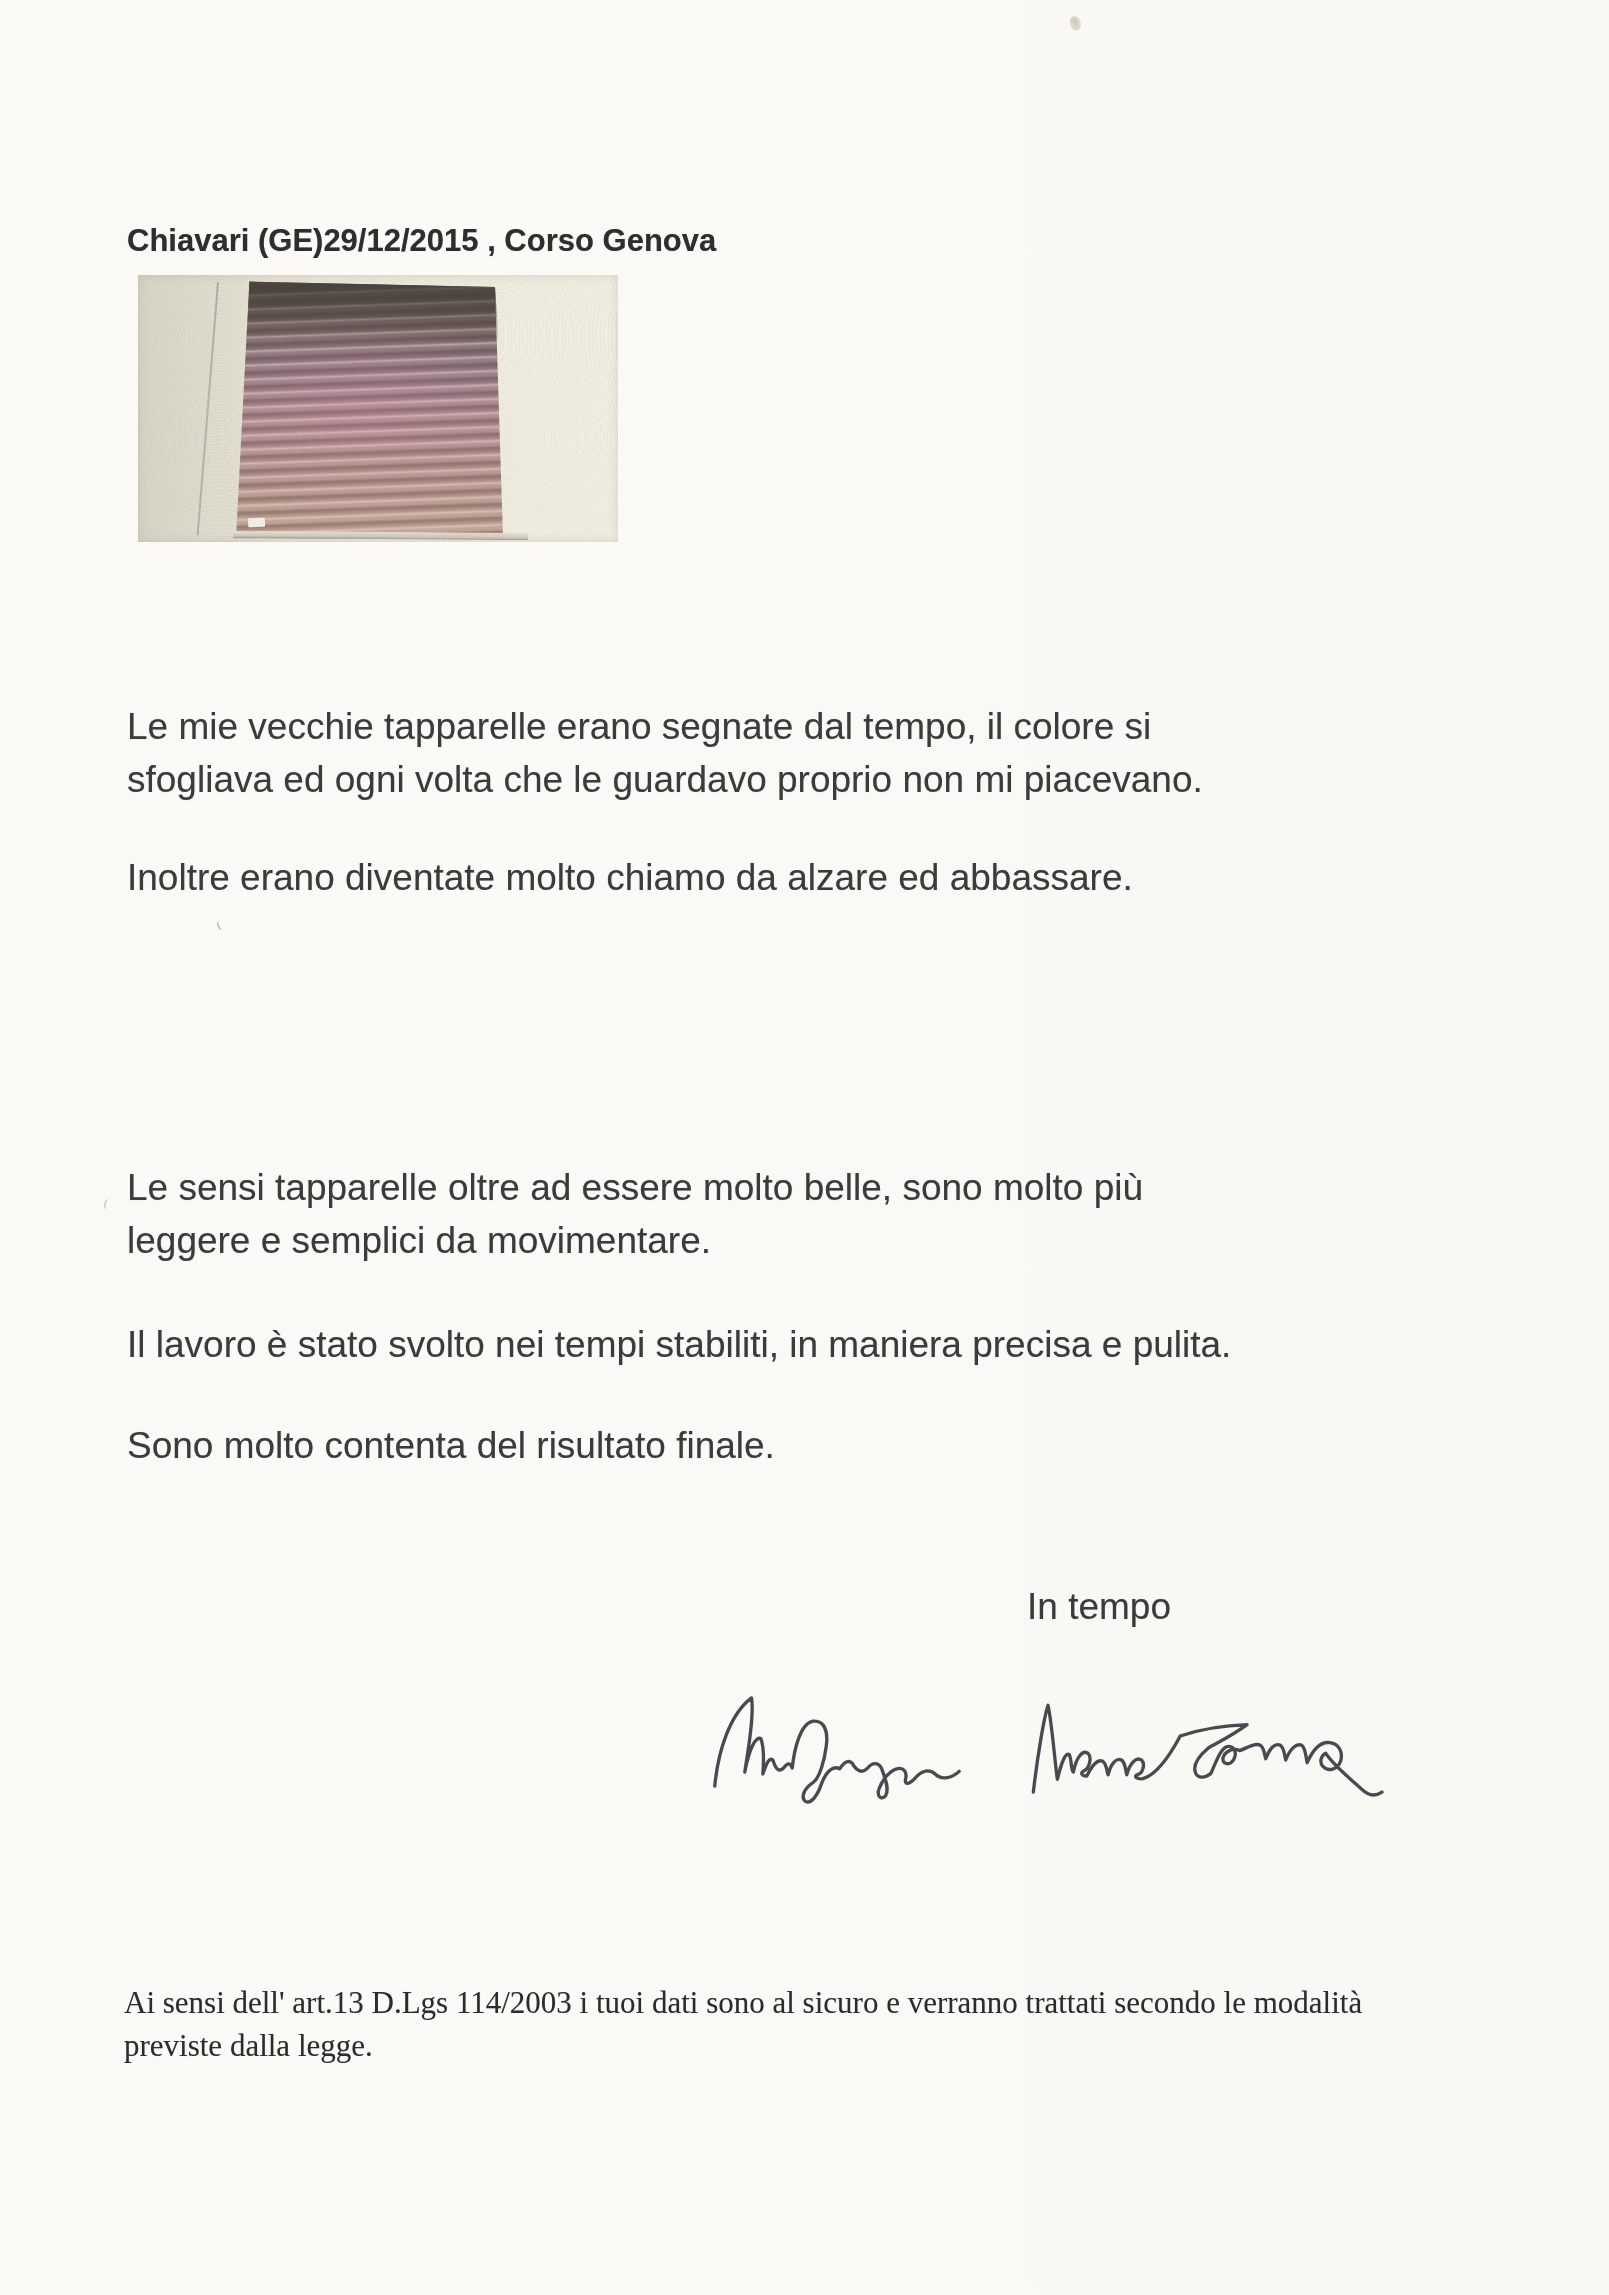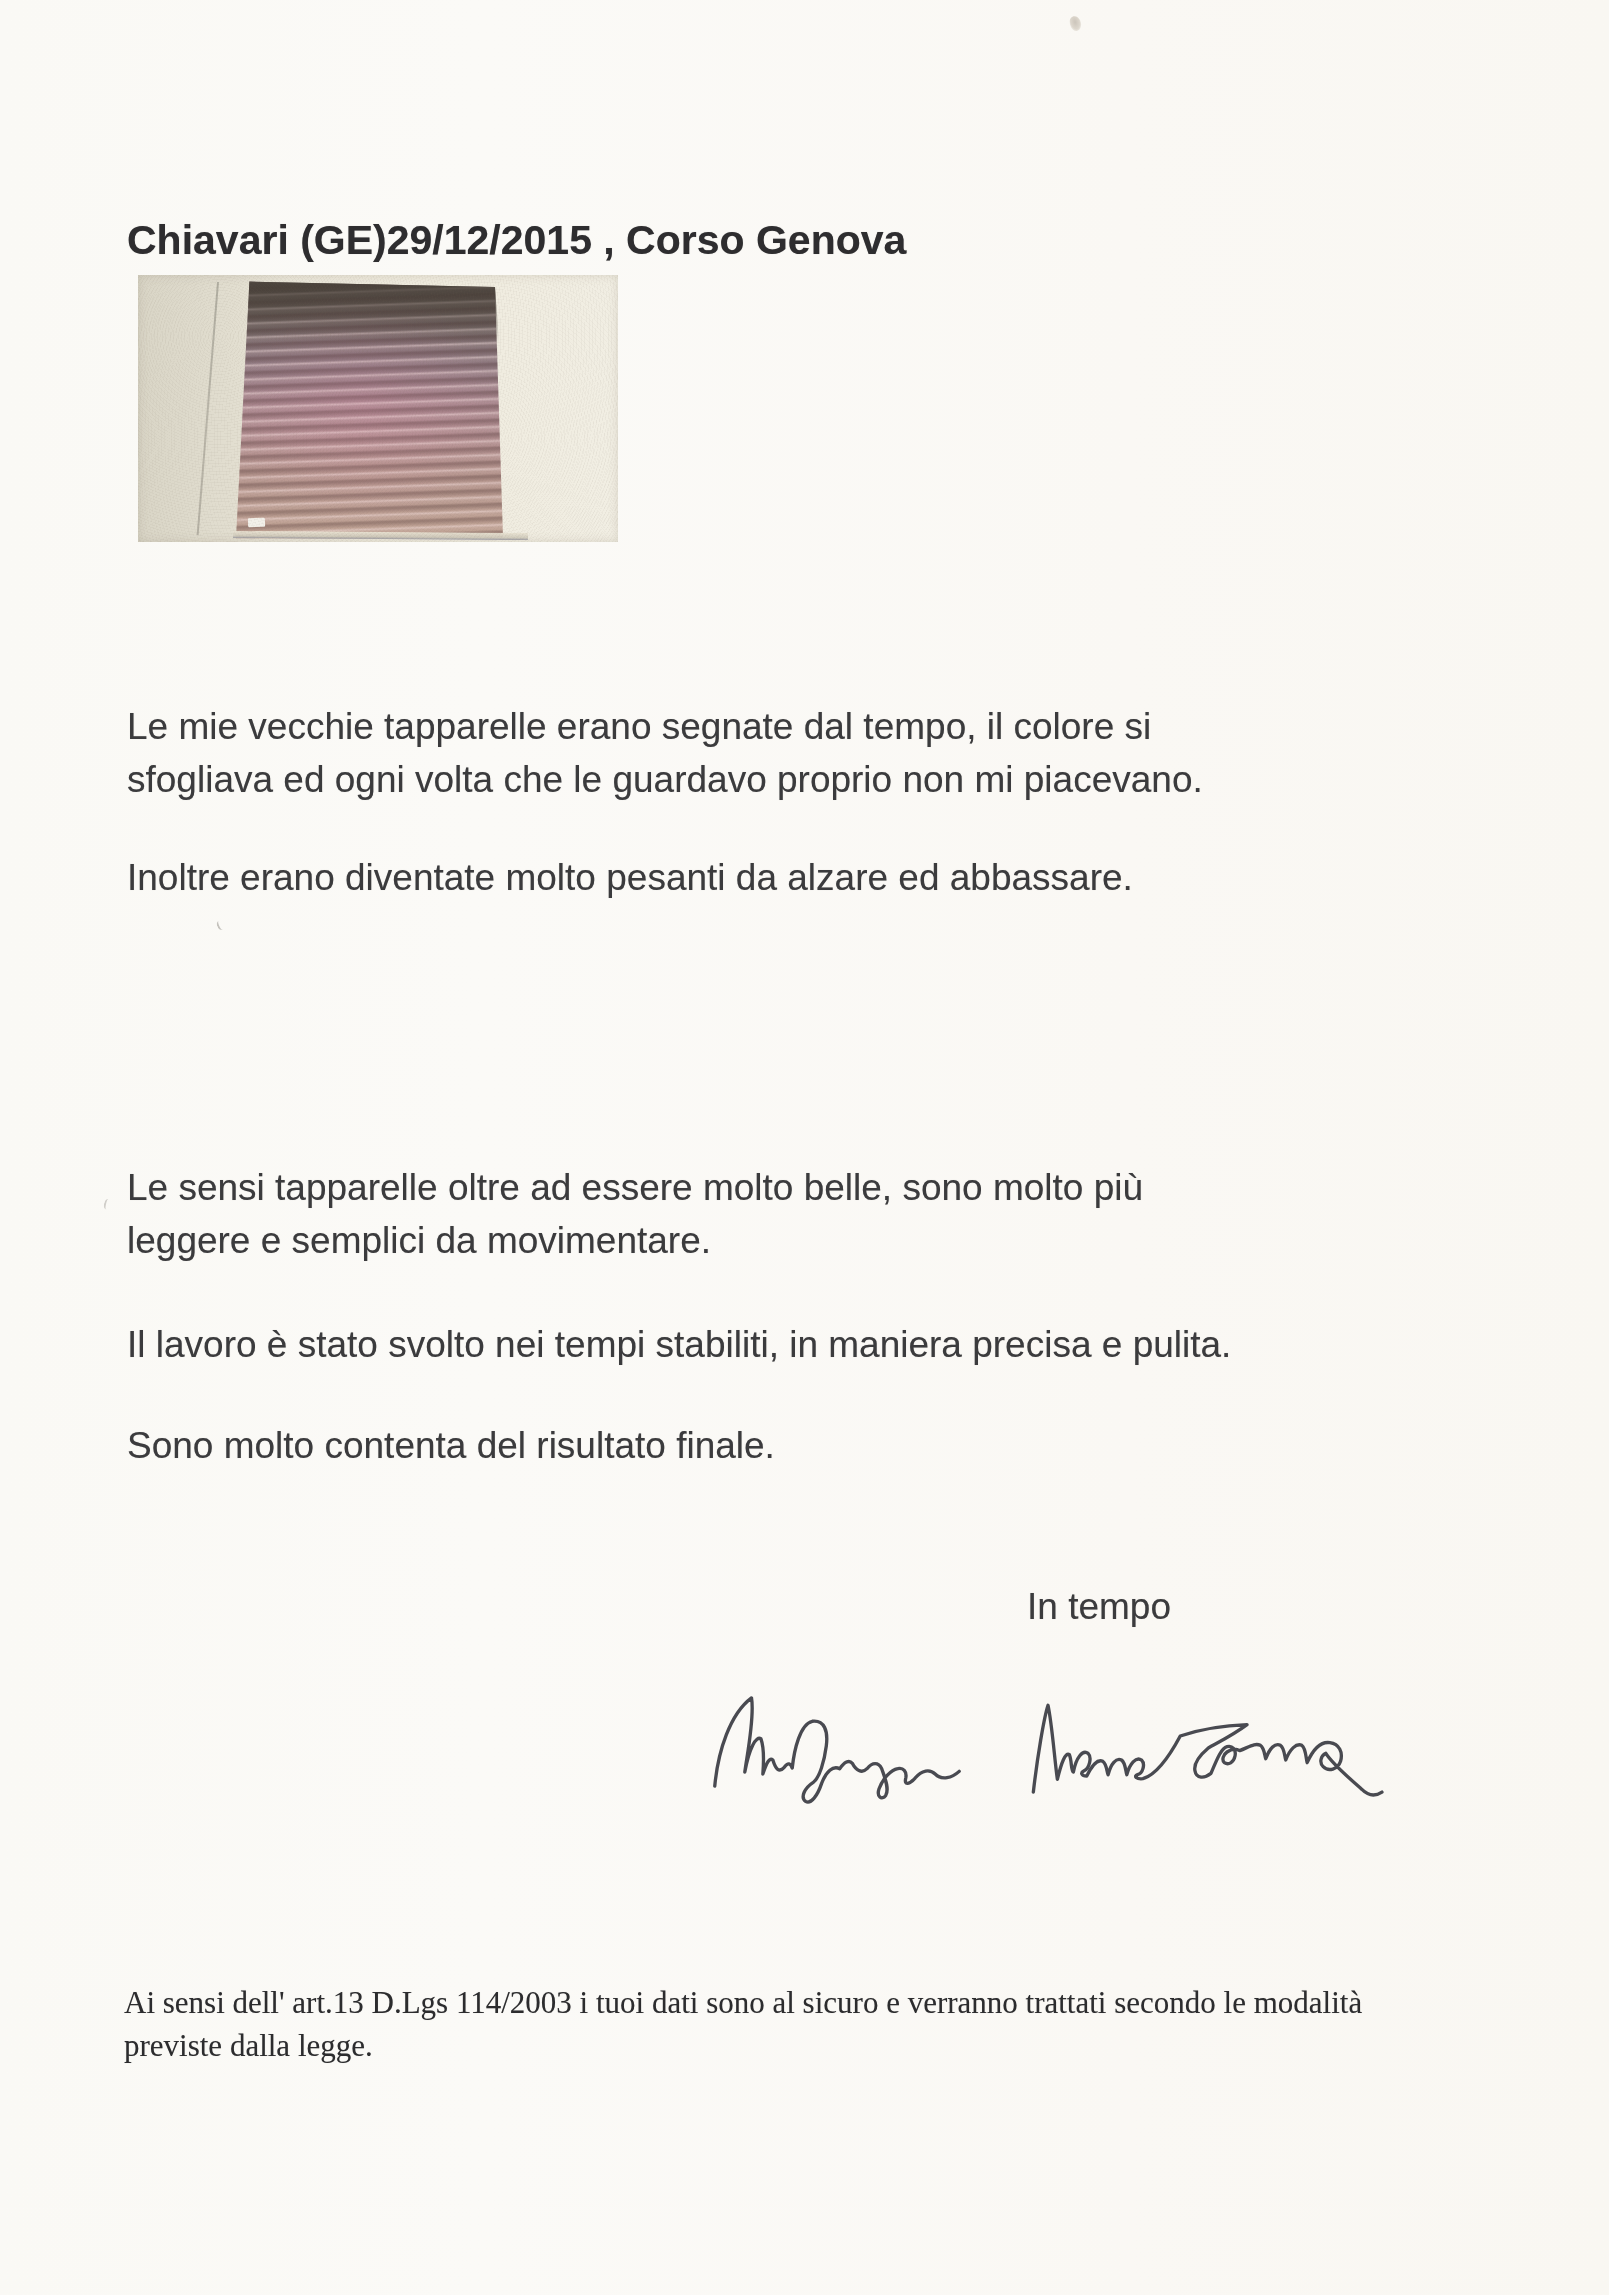--- a/index.html
+++ b/index.html
@@ -5,21 +5,21 @@
   html,body{margin:0;padding:0;background:#e9e7e2;}
   .page{
     position:relative;
     width:1610px;height:2295px;
     background:linear-gradient(90deg,#faf9f5 0%,#fbfaf7 30%,#faf8f4 70%,#f9f7f2 100%);
     overflow:hidden;
     font-family:"Liberation Sans","DejaVu Sans",sans-serif;
   }
   .heading{
     position:absolute;left:127px;top:214px;
-    font-size:41px;font-weight:bold;line-height:53px;
+    font-size:31px;font-weight:bold;line-height:53px;
     color:#2e2d2f;letter-spacing:0px;
     text-shadow:0 0 0.7px rgba(50,50,50,.45);
     white-space:pre;
   }
   .para{
     position:absolute;left:127px;width:1483px;
     font-size:37px;line-height:53px;color:#3b3b3d;
     white-space:pre-line;
     text-shadow:0 0 0.7px rgba(60,60,60,.35);
   }
@@ -116,21 +116,21 @@
     <div class="wall-seam"></div>
     <div class="shutter-recess"></div>
     <div class="shutter-lintel"></div>
     <div class="shutter-sticker"></div>
     <div class="window-sill"></div>
     <div class="photo-noise"></div>
   </div>
 
   <div class="para p2">Le mie vecchie tapparelle erano segnate dal tempo, il colore si
 sfogliava ed ogni volta che le guardavo proprio non mi piacevano.</div>
-  <div class="para p3">Inoltre erano diventate molto pesanti da alzare ed abbassare.</div>
+  <div class="para p3">Inoltre erano diventate molto chiamo da alzare ed abbassare.</div>
   <div class="para p5">Le sensi tapparelle oltre ad essere molto belle, sono molto più
 leggere e semplici da movimentare.</div>
   <div class="para p6">Il lavoro è stato svolto nei tempi stabiliti, in maniera precisa e pulita.</div>
   <div class="para p7">Sono molto contenta del risultato finale.</div>
 
   <div class="closing">In tempo</div>
 
   <svg class="signature-svg" width="748" height="154" viewBox="0 0 1120 230" aria-label="handwritten signature">
     <path stroke-width="5" d="
       M 79,163

